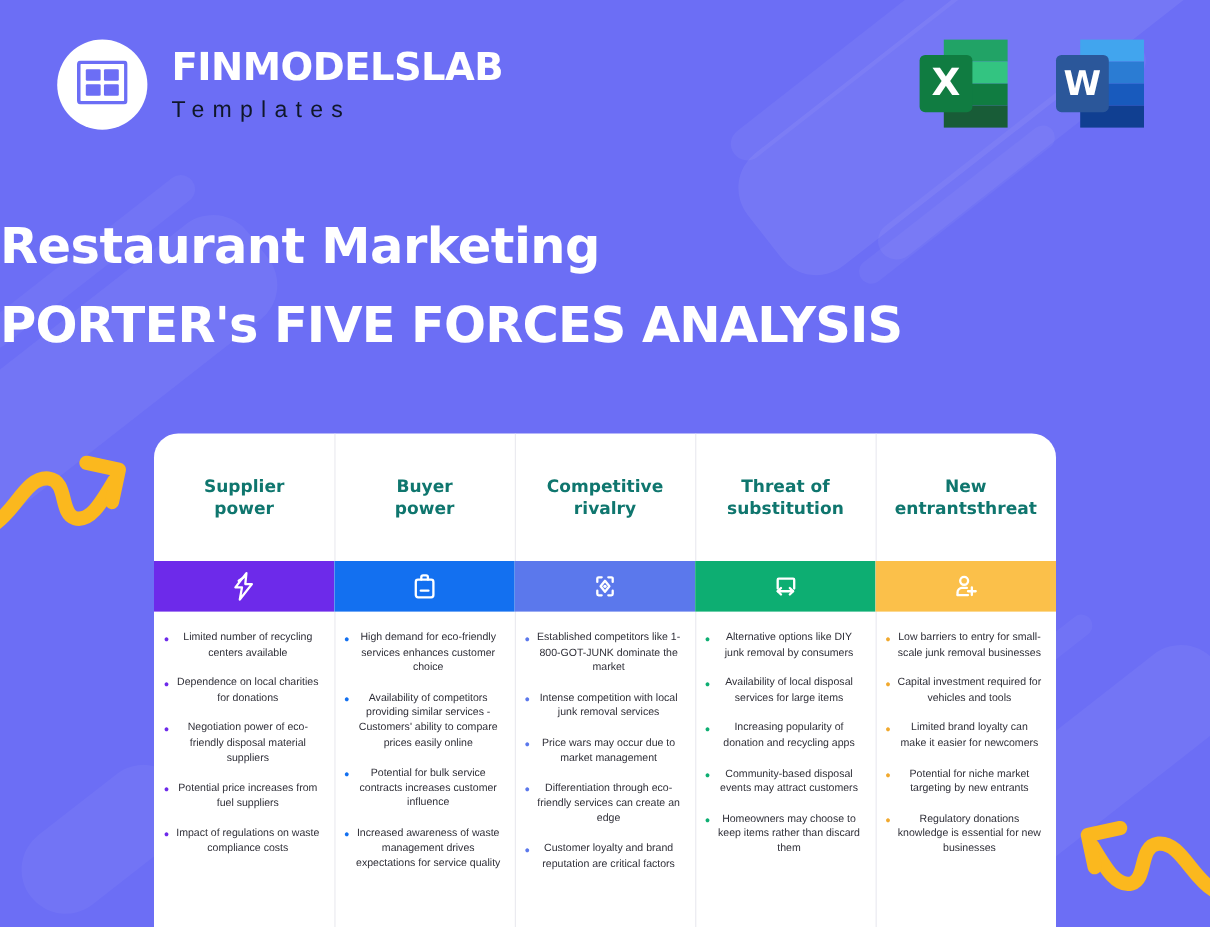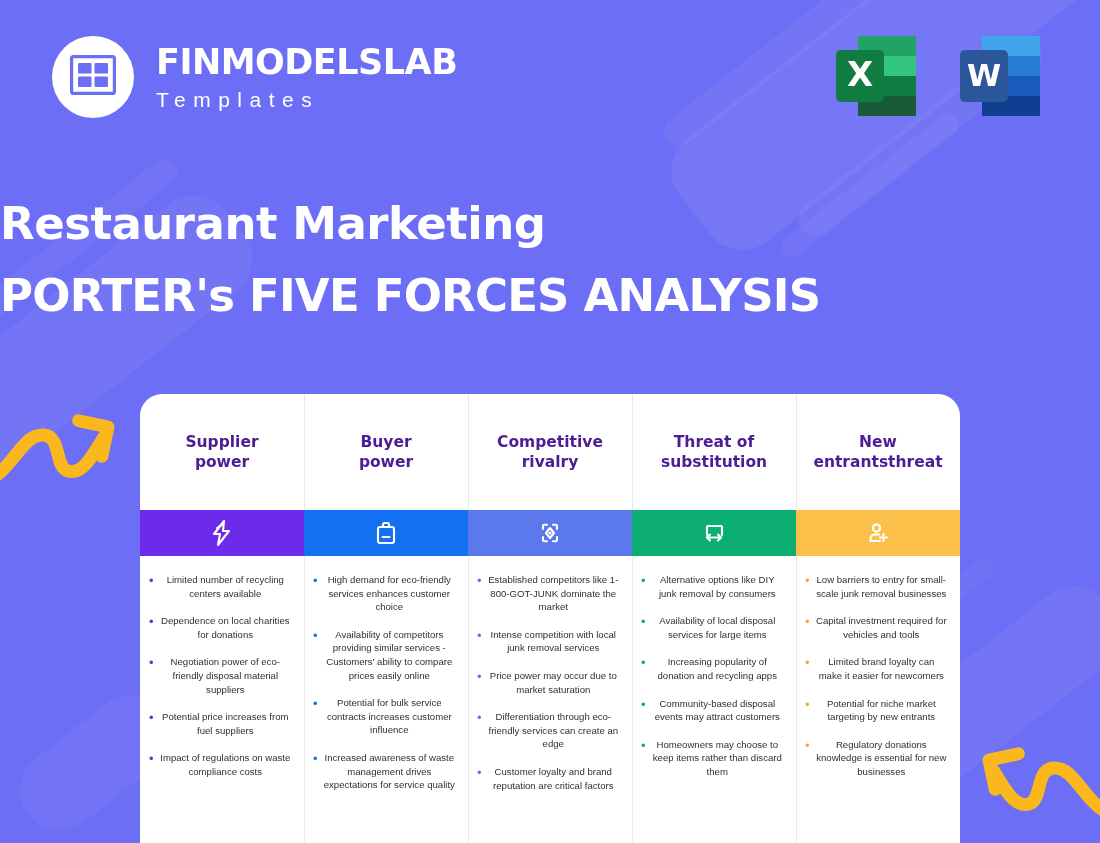--- a/index.html
+++ b/index.html
@@ -65,21 +65,21 @@
   .logo-text { line-height: 1; }
   .logo-title {
     font-size: 35px;
     font-weight: bold;
     color: #ffffff;
     letter-spacing: -0.5px;
     font-family: "DejaVu Sans", sans-serif;
   }
   .logo-sub {
     font-size: 21px;
-    color: #ffffff;
+    color: #0f172a;
     letter-spacing: 7.5px;
     margin-top: 9px;
     font-weight: 400;
     font-family: "Liberation Sans", sans-serif;
   }
 
   .office-icons {
     position: absolute;
     right: 52px;
     top: 28px;
@@ -155,21 +155,21 @@
     height: 116px;
     display: flex;
     align-items: center;
     justify-content: center;
     text-align: center;
     padding: 0 8px;
   }
   .col-head-text {
     font-size: 15.5px;
     font-weight: bold;
-    color: #4c1d95;
+    color: #0f766e;
     line-height: 1.32;
     font-family: "DejaVu Sans", sans-serif;
     white-space: pre-line;
   }
 
   .icon-band {
     height: 46px;
     display: flex;
     align-items: center;
     justify-content: center;
@@ -381,21 +381,21 @@
         <div class="bullet">
             <span class="bullet-dot" style="color:#5b78ec">•</span>
             <span class="bullet-text">Established competitors like 1-800-GOT-JUNK dominate the market</span>
           </div>
         <div class="bullet">
             <span class="bullet-dot" style="color:#5b78ec">•</span>
             <span class="bullet-text">Intense competition with local junk removal services</span>
           </div>
         <div class="bullet">
             <span class="bullet-dot" style="color:#5b78ec">•</span>
-            <span class="bullet-text">Price power may occur due to market saturation</span>
+            <span class="bullet-text">Price wars may occur due to market management</span>
           </div>
         <div class="bullet">
             <span class="bullet-dot" style="color:#5b78ec">•</span>
             <span class="bullet-text">Differentiation through eco-friendly services can create an edge</span>
           </div>
         <div class="bullet">
             <span class="bullet-dot" style="color:#5b78ec">•</span>
             <span class="bullet-text">Customer loyalty and brand reputation are critical factors</span>
           </div>
       </div>

